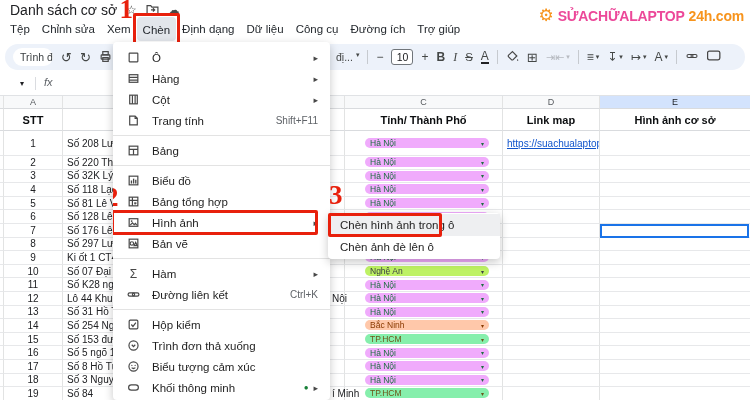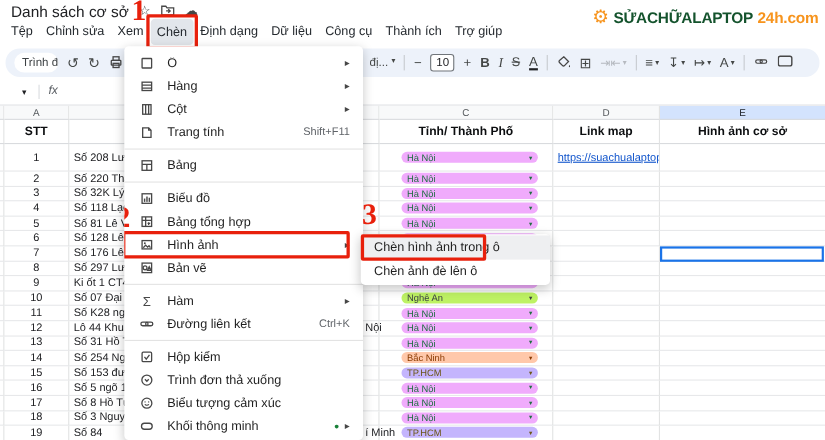--- a/index.html
+++ b/index.html
@@ -6,21 +6,21 @@
   body{width:750px;height:400px;position:relative;overflow:hidden;background:#fff;
        font-family:"Liberation Sans","DejaVu Sans",sans-serif;-webkit-font-smoothing:antialiased}
   
   .titlebar{position:absolute;top:0;left:10px;height:20px;display:flex;align-items:center;gap:9px;z-index:3}
   .doc-title{font-size:14px;color:#202124}
   .tb-ic{font-size:12px;color:#454746;line-height:1}
   
   .brand{position:absolute;top:7px;right:6px;display:flex;align-items:center;gap:4px;z-index:3}
   .brand .gear{font-size:17px;color:#f7941d;line-height:1}
   .brand b{font-size:14px;font-weight:800;letter-spacing:-.2px}
-  .brand .bb{color:#14532d}.brand .bo{color:#f7941d}
+  .brand .bb{color:#ec4899}.brand .bo{color:#f7941d}
   
   .menubar{position:absolute;top:18px;left:4px;height:22px;display:flex;align-items:center;z-index:3}
   .mb-item{font-size:11.5px;color:#24292e;padding:3px 6px;border-radius:4px;white-space:nowrap}
   .mb-active{position:relative;background:#e2e6eb;border-radius:4px;padding:3px 6px}
   .box1{position:absolute;left:-4px;top:-4px;right:-4px;bottom:-4px;border:3px solid #e8200c;border-radius:2px;z-index:40}
   .num1{position:absolute;left:-17px;top:-21px;z-index:41}
   .anum{color:#e8200c;font-family:"Liberation Serif","DejaVu Serif",serif;font-weight:700;font-size:27px;line-height:1}
   
   .toolbar{position:absolute;top:44px;left:5px;width:740px;height:26px;background:#edf2fa;border-radius:13px;z-index:1}
   .tg-left{position:absolute;left:8px;top:0;height:26px;display:flex;align-items:center;gap:8px}
@@ -58,21 +58,21 @@
   .hrow div{font-weight:bold;font-size:11px;color:#0c0e10;justify-content:center}
   .hrow .ce span{min-width:234px;text-align:center;flex:none}
   .numcell{font-size:10px;color:#202124}
   .addr{font-size:10px;color:#202124;padding-left:4px;white-space:nowrap}
   .b-tail{position:absolute;left:332px;font-size:10px;color:#202124;white-space:nowrap}
   .pill{display:none;margin-left:20px;width:124px;height:10px;border-radius:5px;align-items:center;
         justify-content:space-between;padding:0 5px;font-size:8.5px;box-sizing:border-box;align-self:center}
   .pill[data-chip="green"]{display:flex;background:#f0abfc;color:#1e6e41}
   .pill[data-chip="grey"]{display:flex;background:#bef264;color:#3c4043}
   .pill[data-chip="salmon"]{display:flex;background:#ffc8aa;color:#8a3a00}
-  .pill[data-chip="yellow"]{display:flex;background:#c4b5fd;color:#6b5618}
+  .pill[data-chip="yellow"]{display:flex;background:#86efac;color:#6b5618}
   .pl{white-space:nowrap;overflow:hidden}.pc{font-size:6px}
   .lk{font-size:10px;color:#1155cc;text-decoration:underline;padding-left:4px;white-space:nowrap;overflow:hidden;display:block;width:100%}
   .selcell{position:absolute;left:600px;top:224px;width:149px;height:14px;border:2px solid #1a73e8;box-sizing:border-box;z-index:5}
   
   .menu-panel{position:absolute;left:113px;top:42px;width:217px;height:358px;background:#fff;border-radius:4px;
               box-shadow:0 3px 10px rgba(0,0,0,.22);z-index:20;padding-top:5px;box-sizing:border-box;overflow:hidden}
   .mi{display:flex;align-items:center;height:21px;padding:0 12px 0 13px;position:relative}
   .mi-icon{width:15px;margin-right:11px;display:flex;justify-content:center;align-items:center;color:#474747;flex:none}
   .msvg{stroke:#474747;fill:none;stroke-width:1.1}
   .sigma{font-size:12px;color:#474747;line-height:1}
@@ -116,21 +116,21 @@
   <span class="mb-item">Chỉnh sửa</span>
   <span class="mb-item">Xem</span>
   <span class="mb-active">
     <span style="font-size:11.5px;color:#24292e">Chèn</span>
     <span class="box1"></span>
     <span class="num1 anum">1</span>
   </span>
   <span class="mb-item">Định dạng</span>
   <span class="mb-item">Dữ liệu</span>
   <span class="mb-item">Công cụ</span>
-  <span class="mb-item">Thành ích</span>
+  <span class="mb-item">Đường ích</span>
   <span class="mb-item">Trợ giúp</span>
 </div>
 
 <div class="toolbar">
   <div class="tg-left">
     <span class="menus-chip">Trình đơn</span>
     <span class="tico">↺</span>
     <span class="tico">↻</span>
     <span class="tico"><svg width="13" height="13" viewBox="0 0 12 12">
           <rect class="msvg" x="2" y="4.5" width="8" height="4" rx="0.5"></rect>

